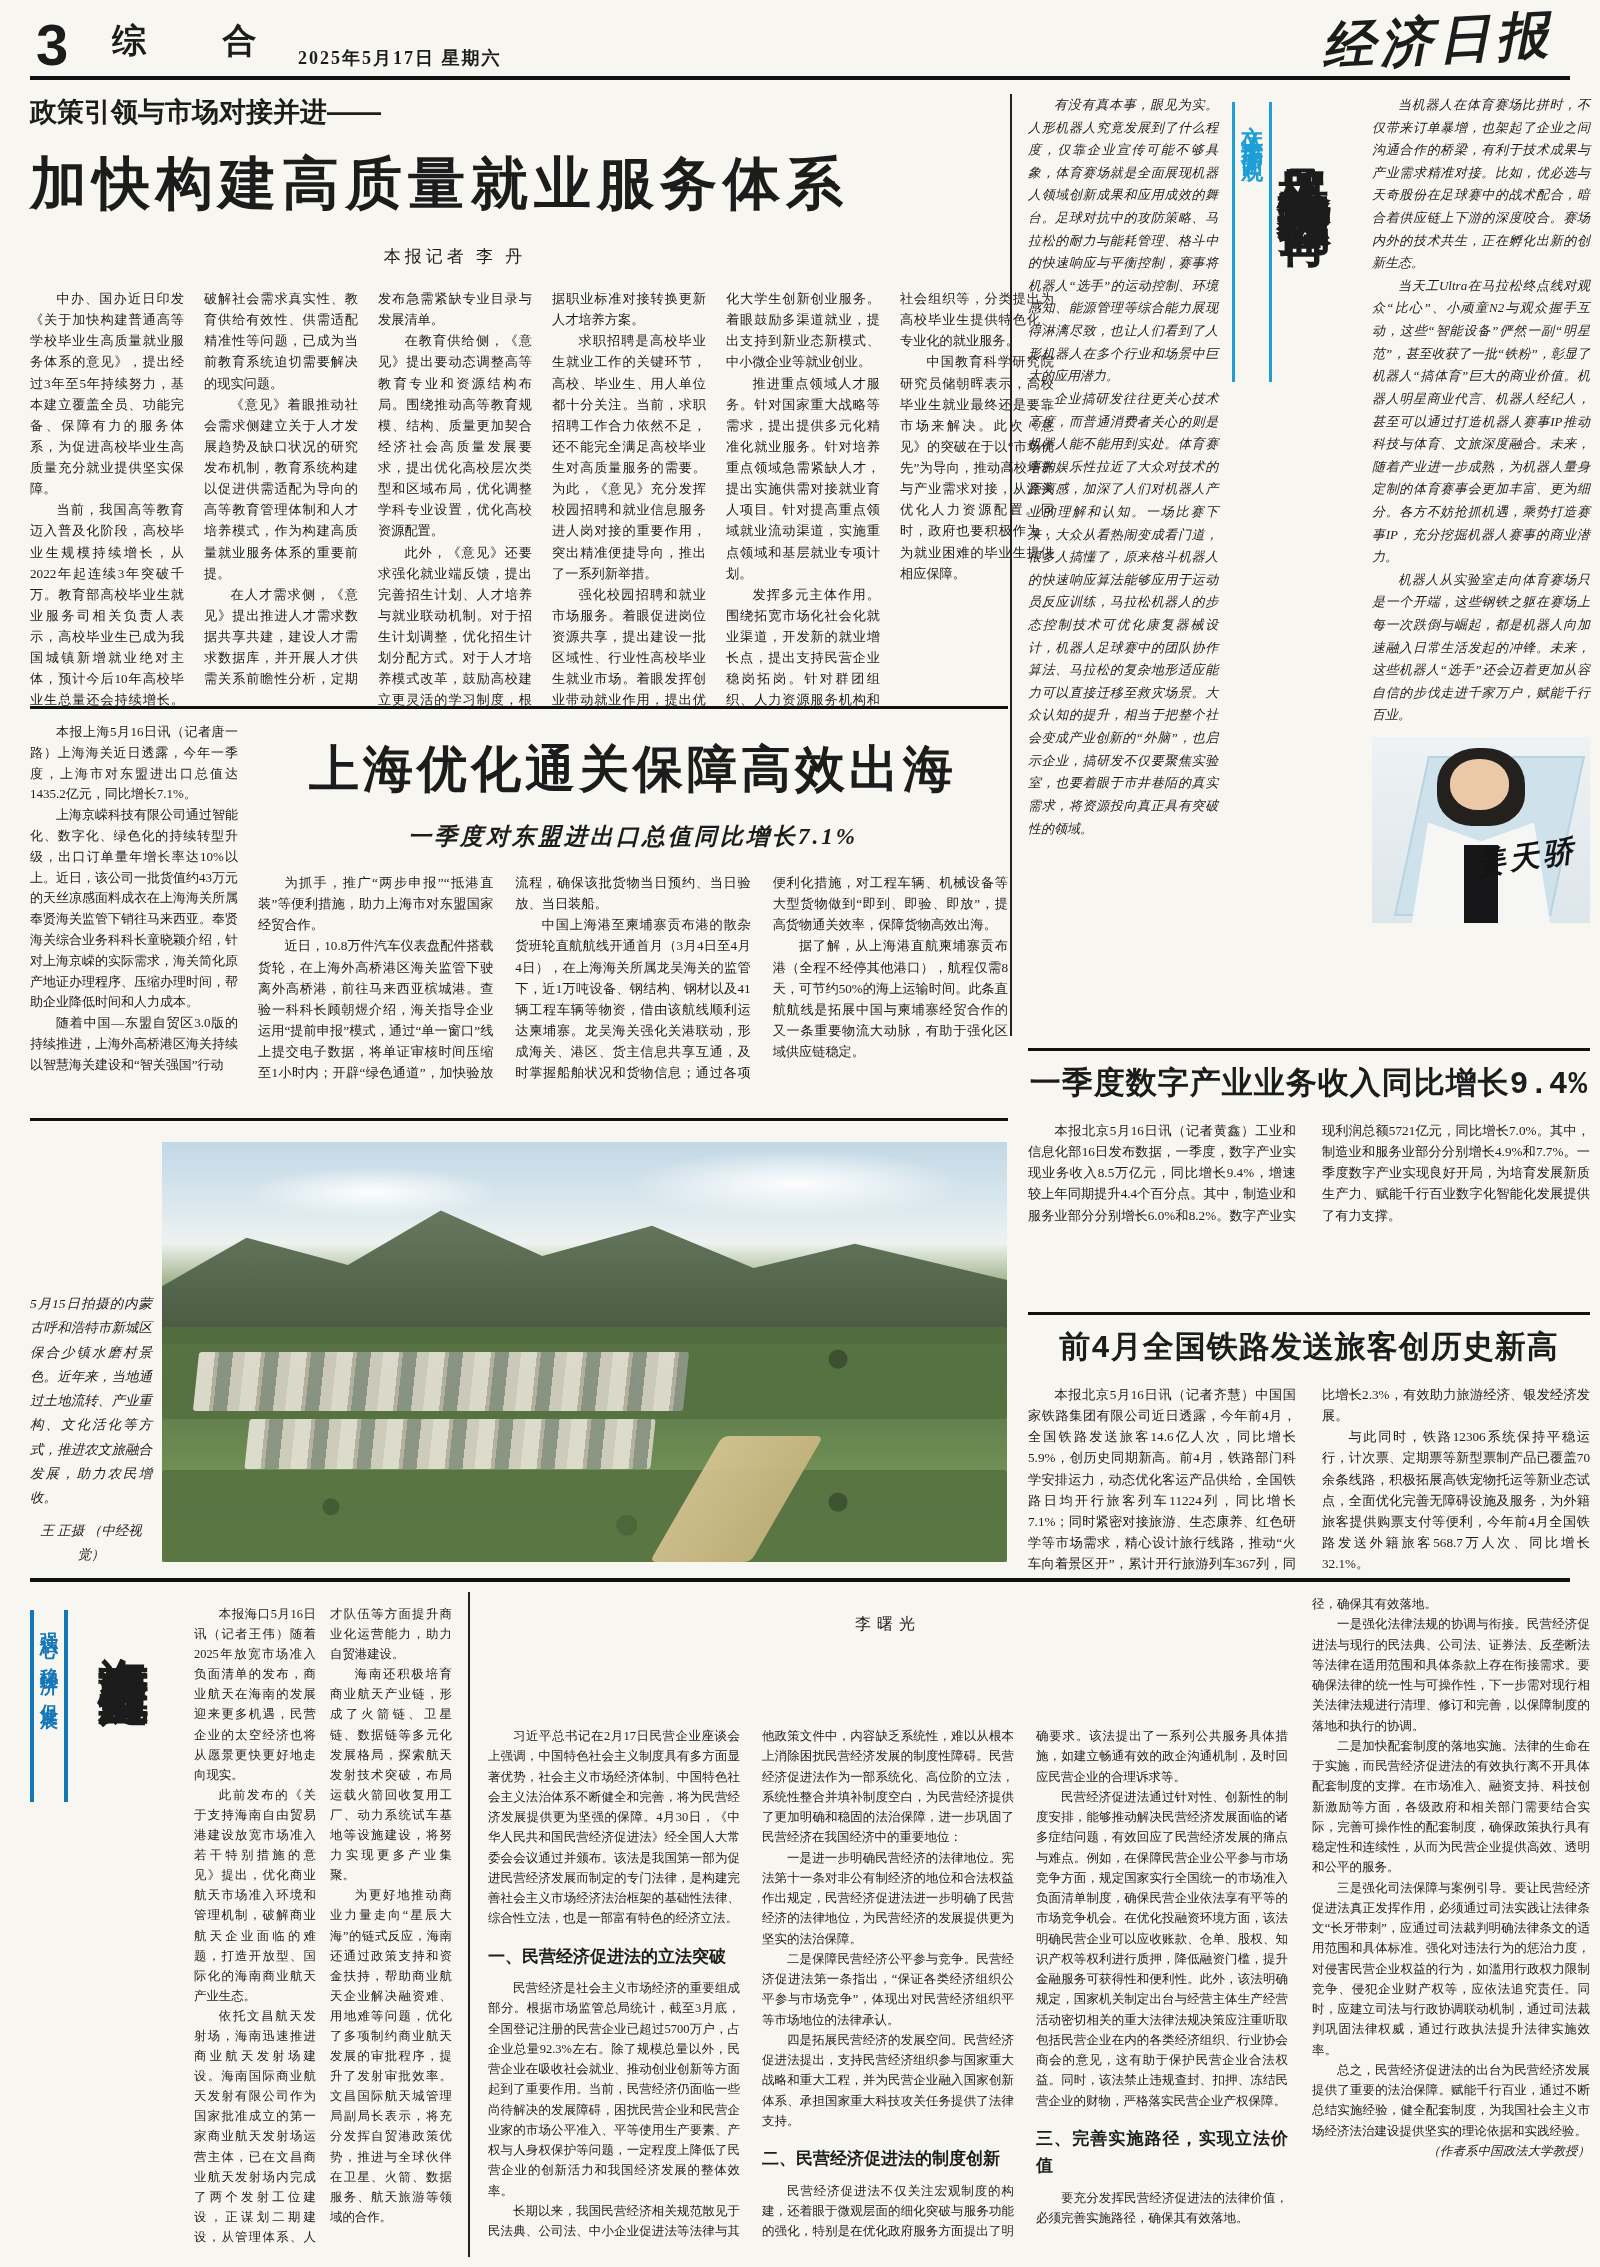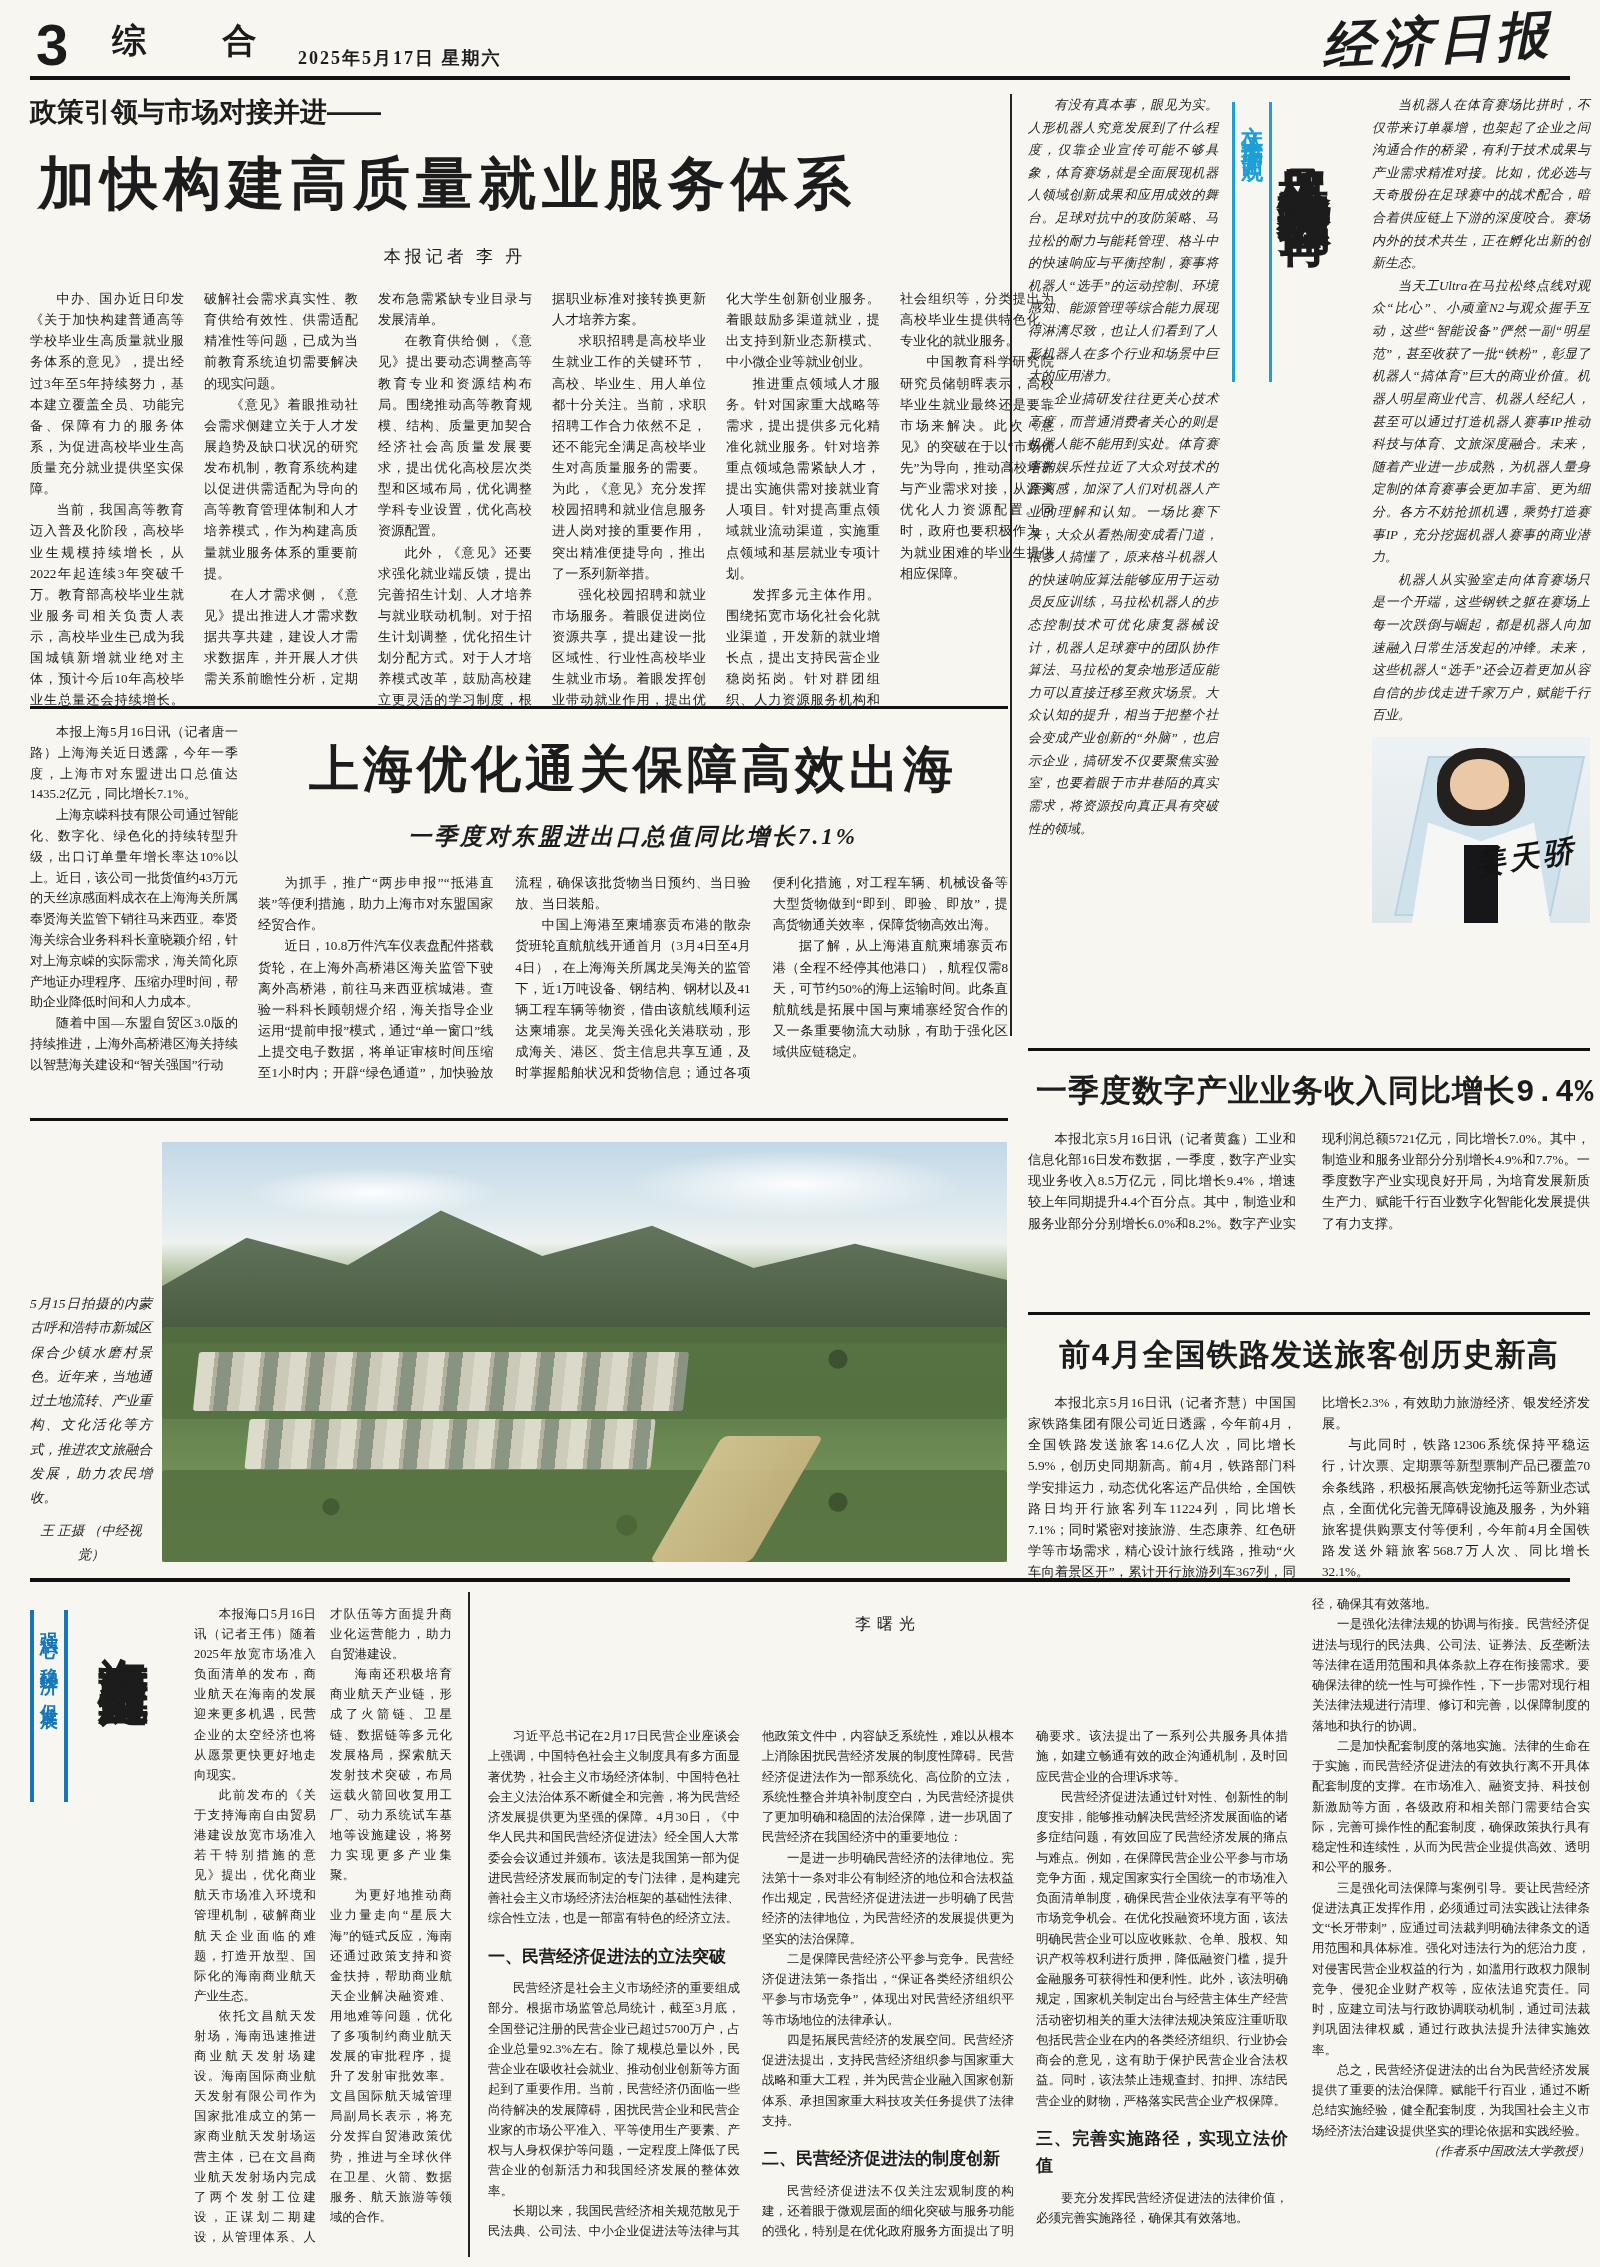--- a/index.html
+++ b/index.html
@@ -14,21 +14,21 @@
   .masthead{font-size:52px;font-weight:900;font-style:italic;transform:rotate(-3deg);letter-spacing:6px;
             font-family:"DejaVu Serif","Liberation Serif",serif;}
   
   .body-txt{font-size:13.2px;line-height:1.6;text-align:justify;}
   .body-txt p{margin:0;text-indent:2em;}
   .kai{font-style:italic;}
   .cols5{column-count:5;column-gap:20px;}
   .cols3{column-count:3;column-gap:22px;}
   .cols2{column-count:2;column-gap:26px;}
   .colsv2{column-count:2;column-gap:14px;}
-  h1,h2,h3{margin:8px;font-weight:900;}
+  h1,h2,h3{margin:0;font-weight:900;}
   .center{text-align:center;}
   .kicker{font-family:"Liberation Sans","DejaVu Sans",sans-serif;font-weight:800;font-size:27px;}
   .headline-main{font-family:"Liberation Sans","DejaVu Sans",sans-serif;font-weight:900;font-size:57px;letter-spacing:6px;white-space:nowrap;}
   .byline{font-size:17px;letter-spacing:4px;}
   .vert{writing-mode:vertical-rl;text-orientation:upright;}
   .vkicker{font-weight:800;font-size:22px;letter-spacing:6px;padding:6px 2px;}
   .vheadline{font-family:"Liberation Sans","DejaVu Sans",sans-serif;font-weight:900;font-size:54px;line-height:1;letter-spacing:4px;}
   .subhead{font-weight:800;font-size:17px;margin:14px 0 8px 0 !important;text-indent:0 !important;
            font-family:"Liberation Sans","DejaVu Sans",sans-serif;}
   .serif-head{font-weight:900;font-size:50px;letter-spacing:4px;white-space:nowrap;}

